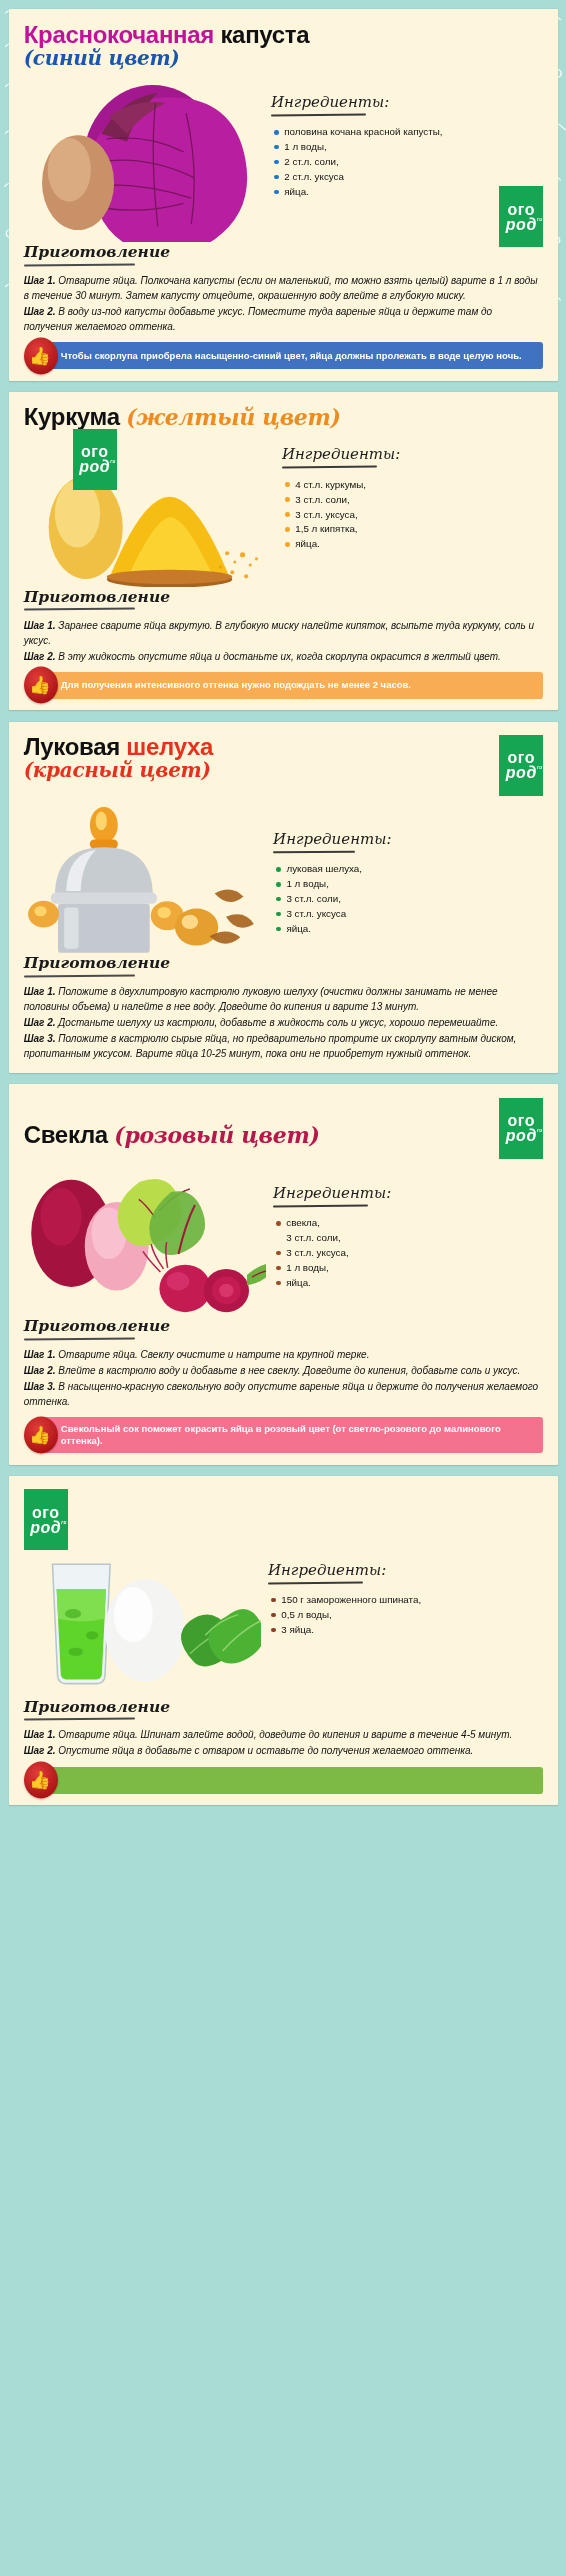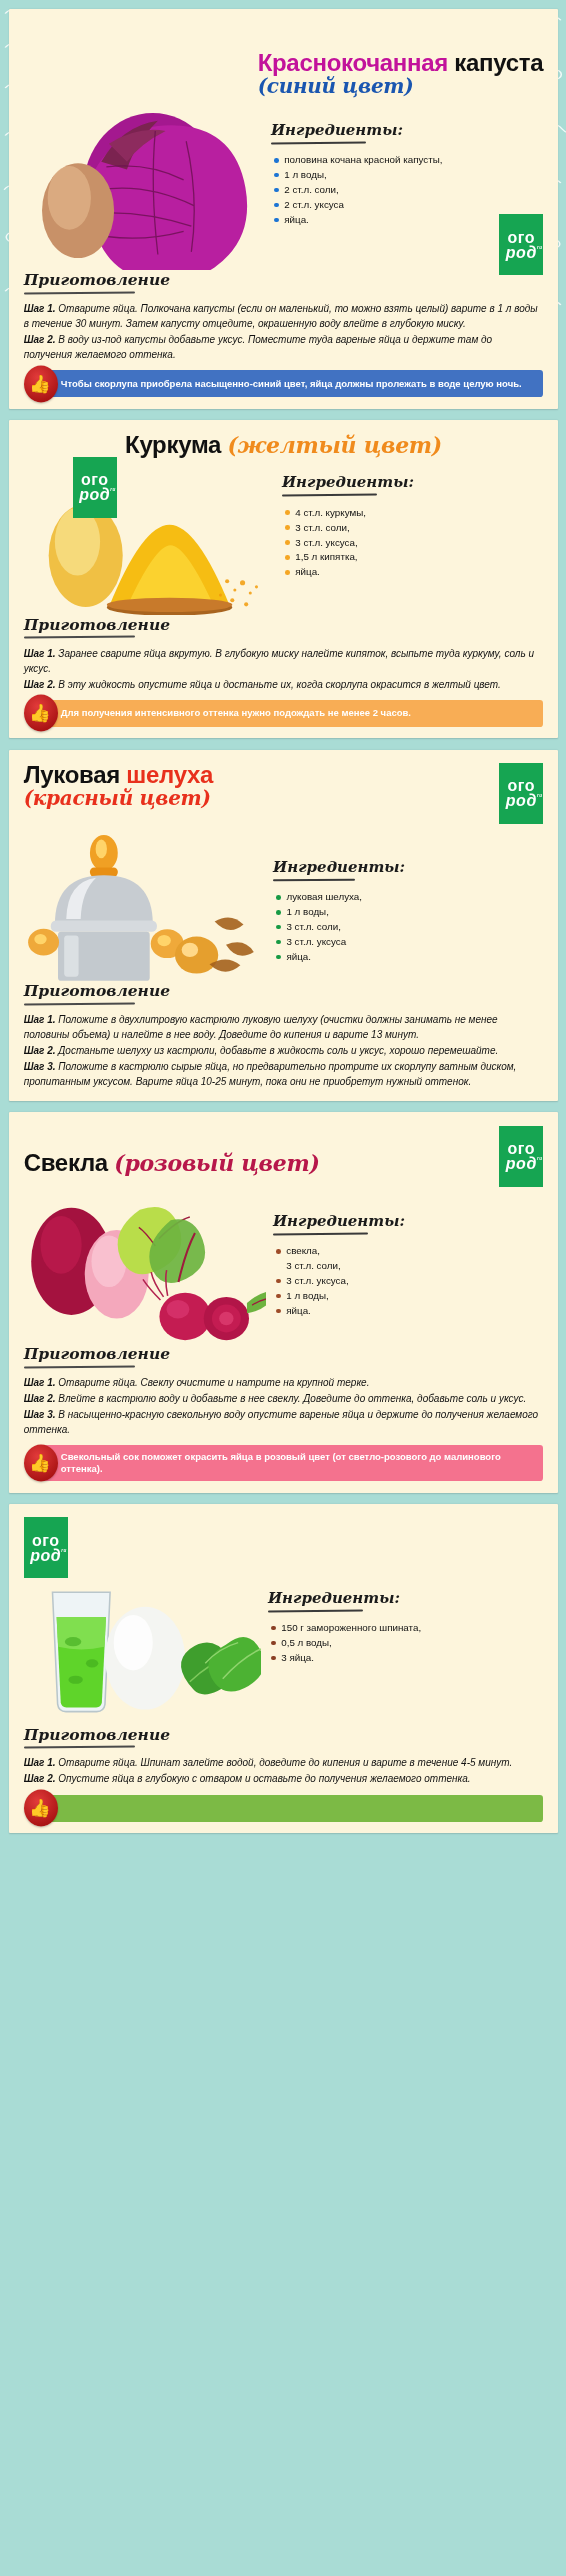--- a/index.html
+++ b/index.html
@@ -72,21 +72,21 @@
     position:relative;
     flex:0 0 auto;
   }
   .logo .l2 { position:relative;font-style:italic; }
   .logo sup { font-size:4.6px; position:absolute; top:1px; right:-5.7px; }
 
   
   .ingredients-head {
     font-family:"DejaVu Serif", serif;
     font-style:italic;
-    font-weight:bold;
+    font-weight:normal;
     font-size:15px;
     color:#1b1b1b;
     letter-spacing:0px;
   }
   .rule {
     height:2.1px; width:95px; margin:3.1px 0 9.3px 0;
     background:#3a3a3a;
     border-radius:1.5px;
     transform:rotate(-0.5deg);
   }
@@ -143,21 +143,21 @@
   .thumb {
     position:absolute; left:-17.5px; top:50%; transform:translateY(-50%);
     width:34px; height:37px; border-radius:50%;
     display:flex; align-items:center; justify-content:center;
     font-size:17.5px; color:#fff;
     box-shadow:0 1px 2.1px rgba(0,0,0,.25);
     z-index:3;
   }
 
   
-  .c1-top { display:flex; justify-content:flex-end;margin-top:28px; }
+  .c1-top { display:flex; justify-content:flex-start; }
   .c1-mid { display:flex; margin-top:3.1px; }
   .c1-art { width:242px; height:170px; position:relative; }
   .c1-right { flex:1; padding-left:5.2px; padding-top:20.6px; position:relative; }
 
   .c2-mid { display:flex; margin-top:2.1px; }
   .c2-art { width:252px; height:155px; position:relative; }
   .c2-right { flex:1; padding-left:6.2px; padding-top:13.4px; }
 
   .c3-mid { display:flex; margin-top:2.1px; }
   .c3-art { width:237px; height:155px; position:relative; }
@@ -269,21 +269,21 @@
       <p><b>Шаг 2.</b><span> В воду из-под капусты добавьте уксус. Поместите туда вареные яйца и держите там до получения желаемого оттенка.</span></p>
     </div>
 
     <div class="tip" style="background:#4172c2">
       <div class="thumb" style="background:radial-gradient(circle at 40% 32%, #e23b3b 0%, #a81212 78%)">👍</div>
       <span>Чтобы скорлупа приобрела насыщенно-синий цвет, яйца должны пролежать в воде целую ночь.</span>
     </div>
   </section>
 
   <section class="card">
-    <h1 class="title" style="text-align:center;">
+    <h1 class="title" style="">
       <span>Куркума</span>
       <span class="title-inline-sub" style="color:#f08b1d">(желтый цвет)</span>
     </h1>
 
     <div class="c2-mid">
       <div class="c2-art">
         <svg class="illus" width="252" height="155" viewBox="0 0 490 300" xmlns="http://www.w3.org/2000/svg">
           <ellipse cx="120" cy="185" rx="72" ry="100" fill="#f0c044"></ellipse>
           <ellipse cx="104" cy="158" rx="44" ry="66" fill="#f8e08a" opacity="0.8"></ellipse>
           <path d="M165 285 q65 -160 118 -160 q53 0 118 160z" fill="#f6bd13"></path>
@@ -487,21 +487,21 @@
               <span class="txt">яйца.</span>
             </li>
         </ul>
       </div>
     </div>
 
     <div class="prep-head">Приготовление</div>
     <div class="prep-rule"></div>
     <div class="steps">
       <p><b>Шаг 1.</b><span> Отварите яйца. Свеклу очистите и натрите на крупной терке.</span></p>
-      <p><b>Шаг 2.</b><span> Влейте в кастрюлю воду и добавьте в нее свеклу. Доведите до оттенка, добавьте соль и уксус.</span></p>
+      <p><b>Шаг 2.</b><span> Влейте в кастрюлю воду и добавьте в нее свеклу. Доведите до кипения, добавьте соль и уксус.</span></p>
       <p><b>Шаг 3.</b><span> В насыщенно-красную свекольную воду опустите вареные яйца и держите до получения желаемого оттенка.</span></p>
     </div>
 
     <div class="tip" style="background:#f4728e">
       <div class="thumb" style="background:radial-gradient(circle at 40% 32%, #e23b3b 0%, #a81212 78%)">👍</div>
       <span>Свекольный сок поможет окрасить яйца в розовый цвет (от светло-розового до малинового оттенка).</span>
     </div>
   </section>
 
   <section class="card">
@@ -549,21 +549,21 @@
               <span class="txt">3 яйца.</span>
             </li>
         </ul>
       </div>
     </div>
 
     <div class="prep-head">Приготовление</div>
     <div class="prep-rule"></div>
     <div class="steps">
       <p><b>Шаг 1.</b><span> Отварите яйца. Шпинат залейте водой, доведите до кипения и варите в течение 4-5 минут.</span></p>
-      <p><b>Шаг 2.</b><span> Опустите яйца в глубокую с отваром и оставьте до получения желаемого оттенка.</span></p>
+      <p><b>Шаг 2.</b><span> Опустите яйца в добавьте с отваром и оставьте до получения желаемого оттенка.</span></p>
     </div>
 
     <div class="tip" style="background:#7cba45">
       <div class="thumb" style="background:radial-gradient(circle at 40% 32%, #e23b3b 0%, #a81212 78%)">👍</div>
     </div>
   </section>
 
 </div>
 
 

